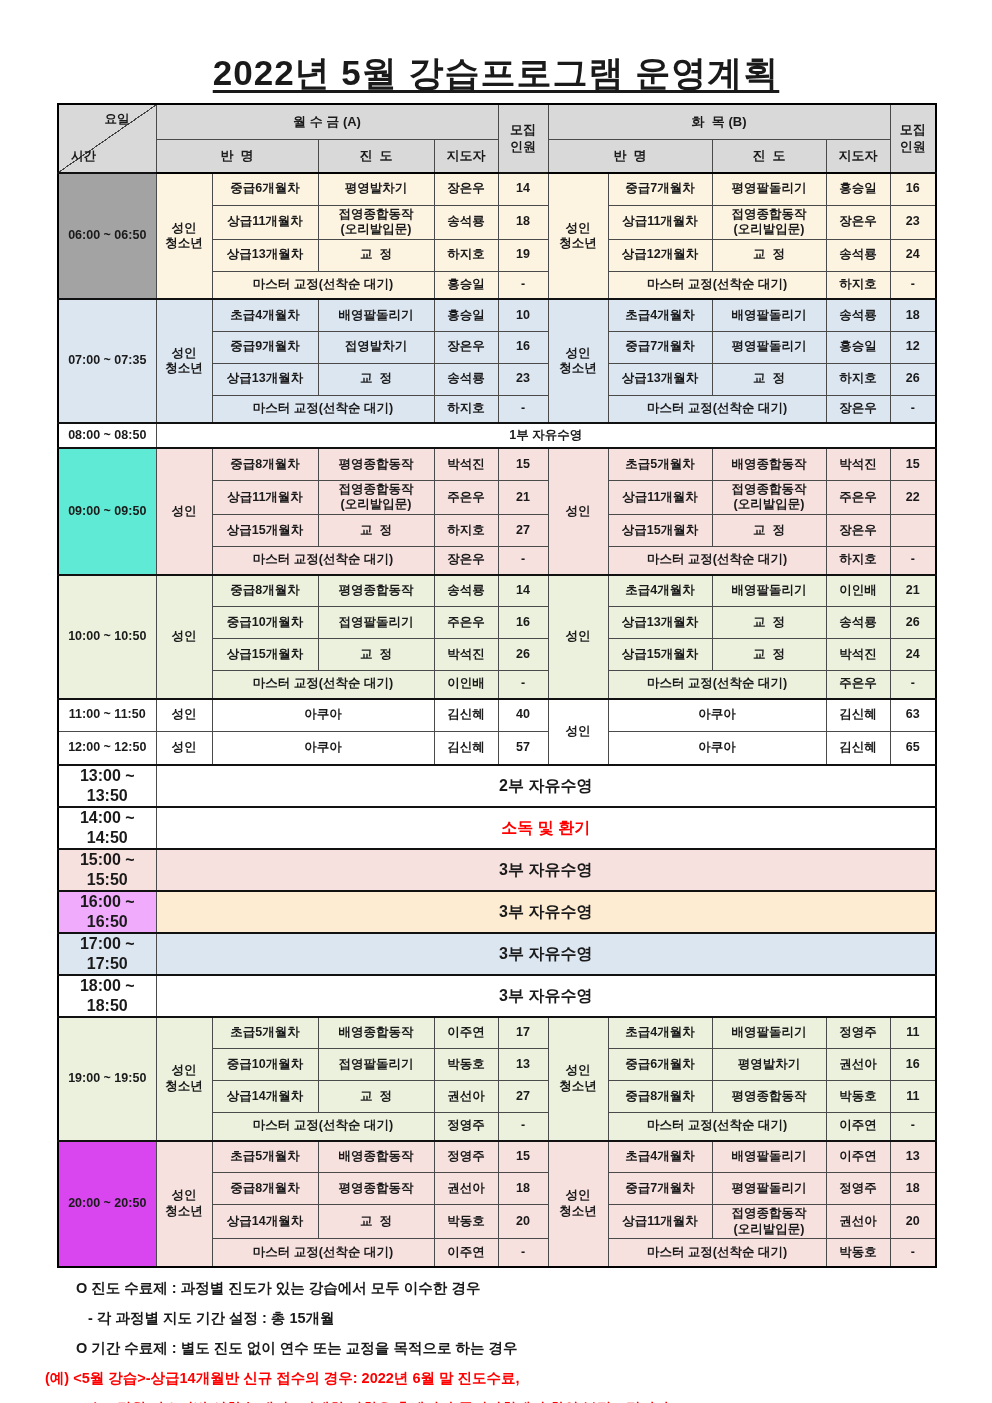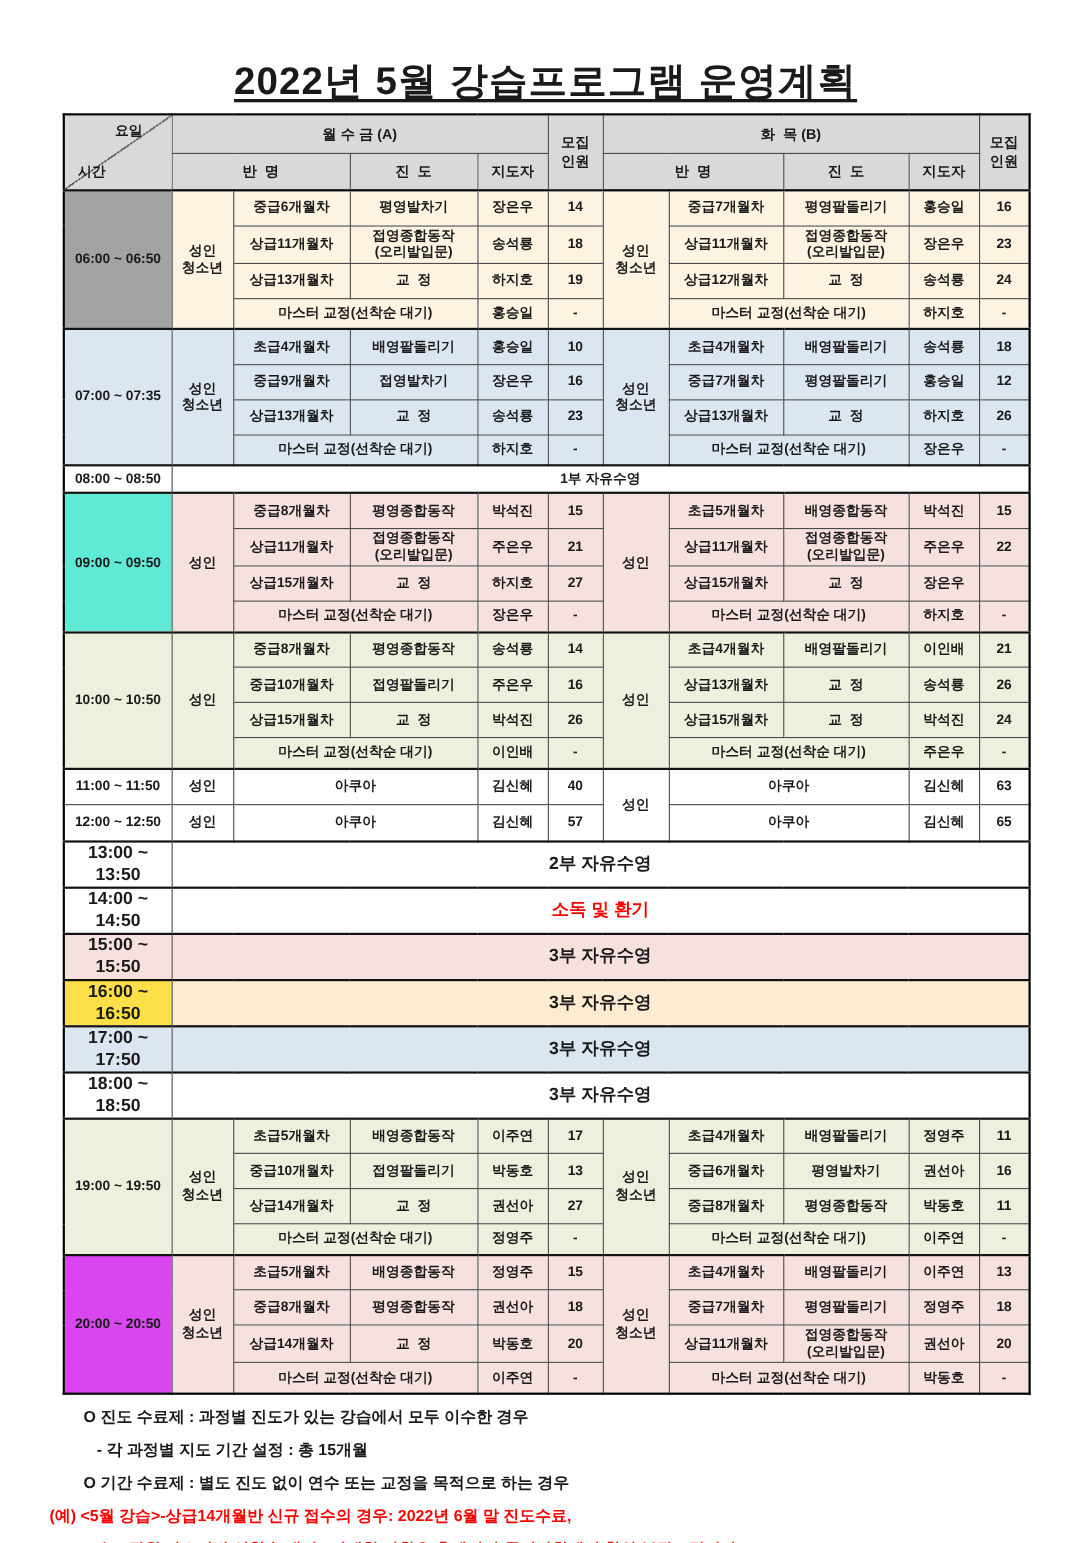--- a/index.html
+++ b/index.html
@@ -298,21 +298,21 @@
         </tr>
         <tr class="r-notice block-start">
           <td class="time-cell" style="background: rgb(255, 255, 255);">14:00 ~ 14:50</td>
           <td colspan="10" style="background: rgb(255, 255, 255); color: rgb(255, 0, 0);">소독 및 환기</td>
         </tr>
         <tr class="r-notice block-start">
           <td class="time-cell" style="background: rgb(247, 225, 223);">15:00 ~ 15:50</td>
           <td colspan="10" style="background: rgb(247, 225, 223);">3부 자유수영</td>
         </tr>
         <tr class="r-notice block-start">
-          <td class="time-cell" style="background: #fde047;">16:00 ~ 16:50</td>
+          <td class="time-cell" style="background: #f0abfc;">16:00 ~ 16:50</td>
           <td colspan="10" style="background: rgb(253, 236, 210);">3부 자유수영</td>
         </tr>
         <tr class="r-notice block-start">
           <td class="time-cell" style="background: rgb(220, 230, 241); text-align: center;">17:00 ~ 17:50</td>
           <td colspan="10" style="background: rgb(220, 230, 241);">3부 자유수영</td>
         </tr>
         <tr class="r-notice block-start">
           <td class="time-cell" style="background: rgb(255, 255, 255);">18:00 ~ 18:50</td>
           <td colspan="10" style="background: rgb(255, 255, 255);">3부 자유수영</td>
         </tr>

